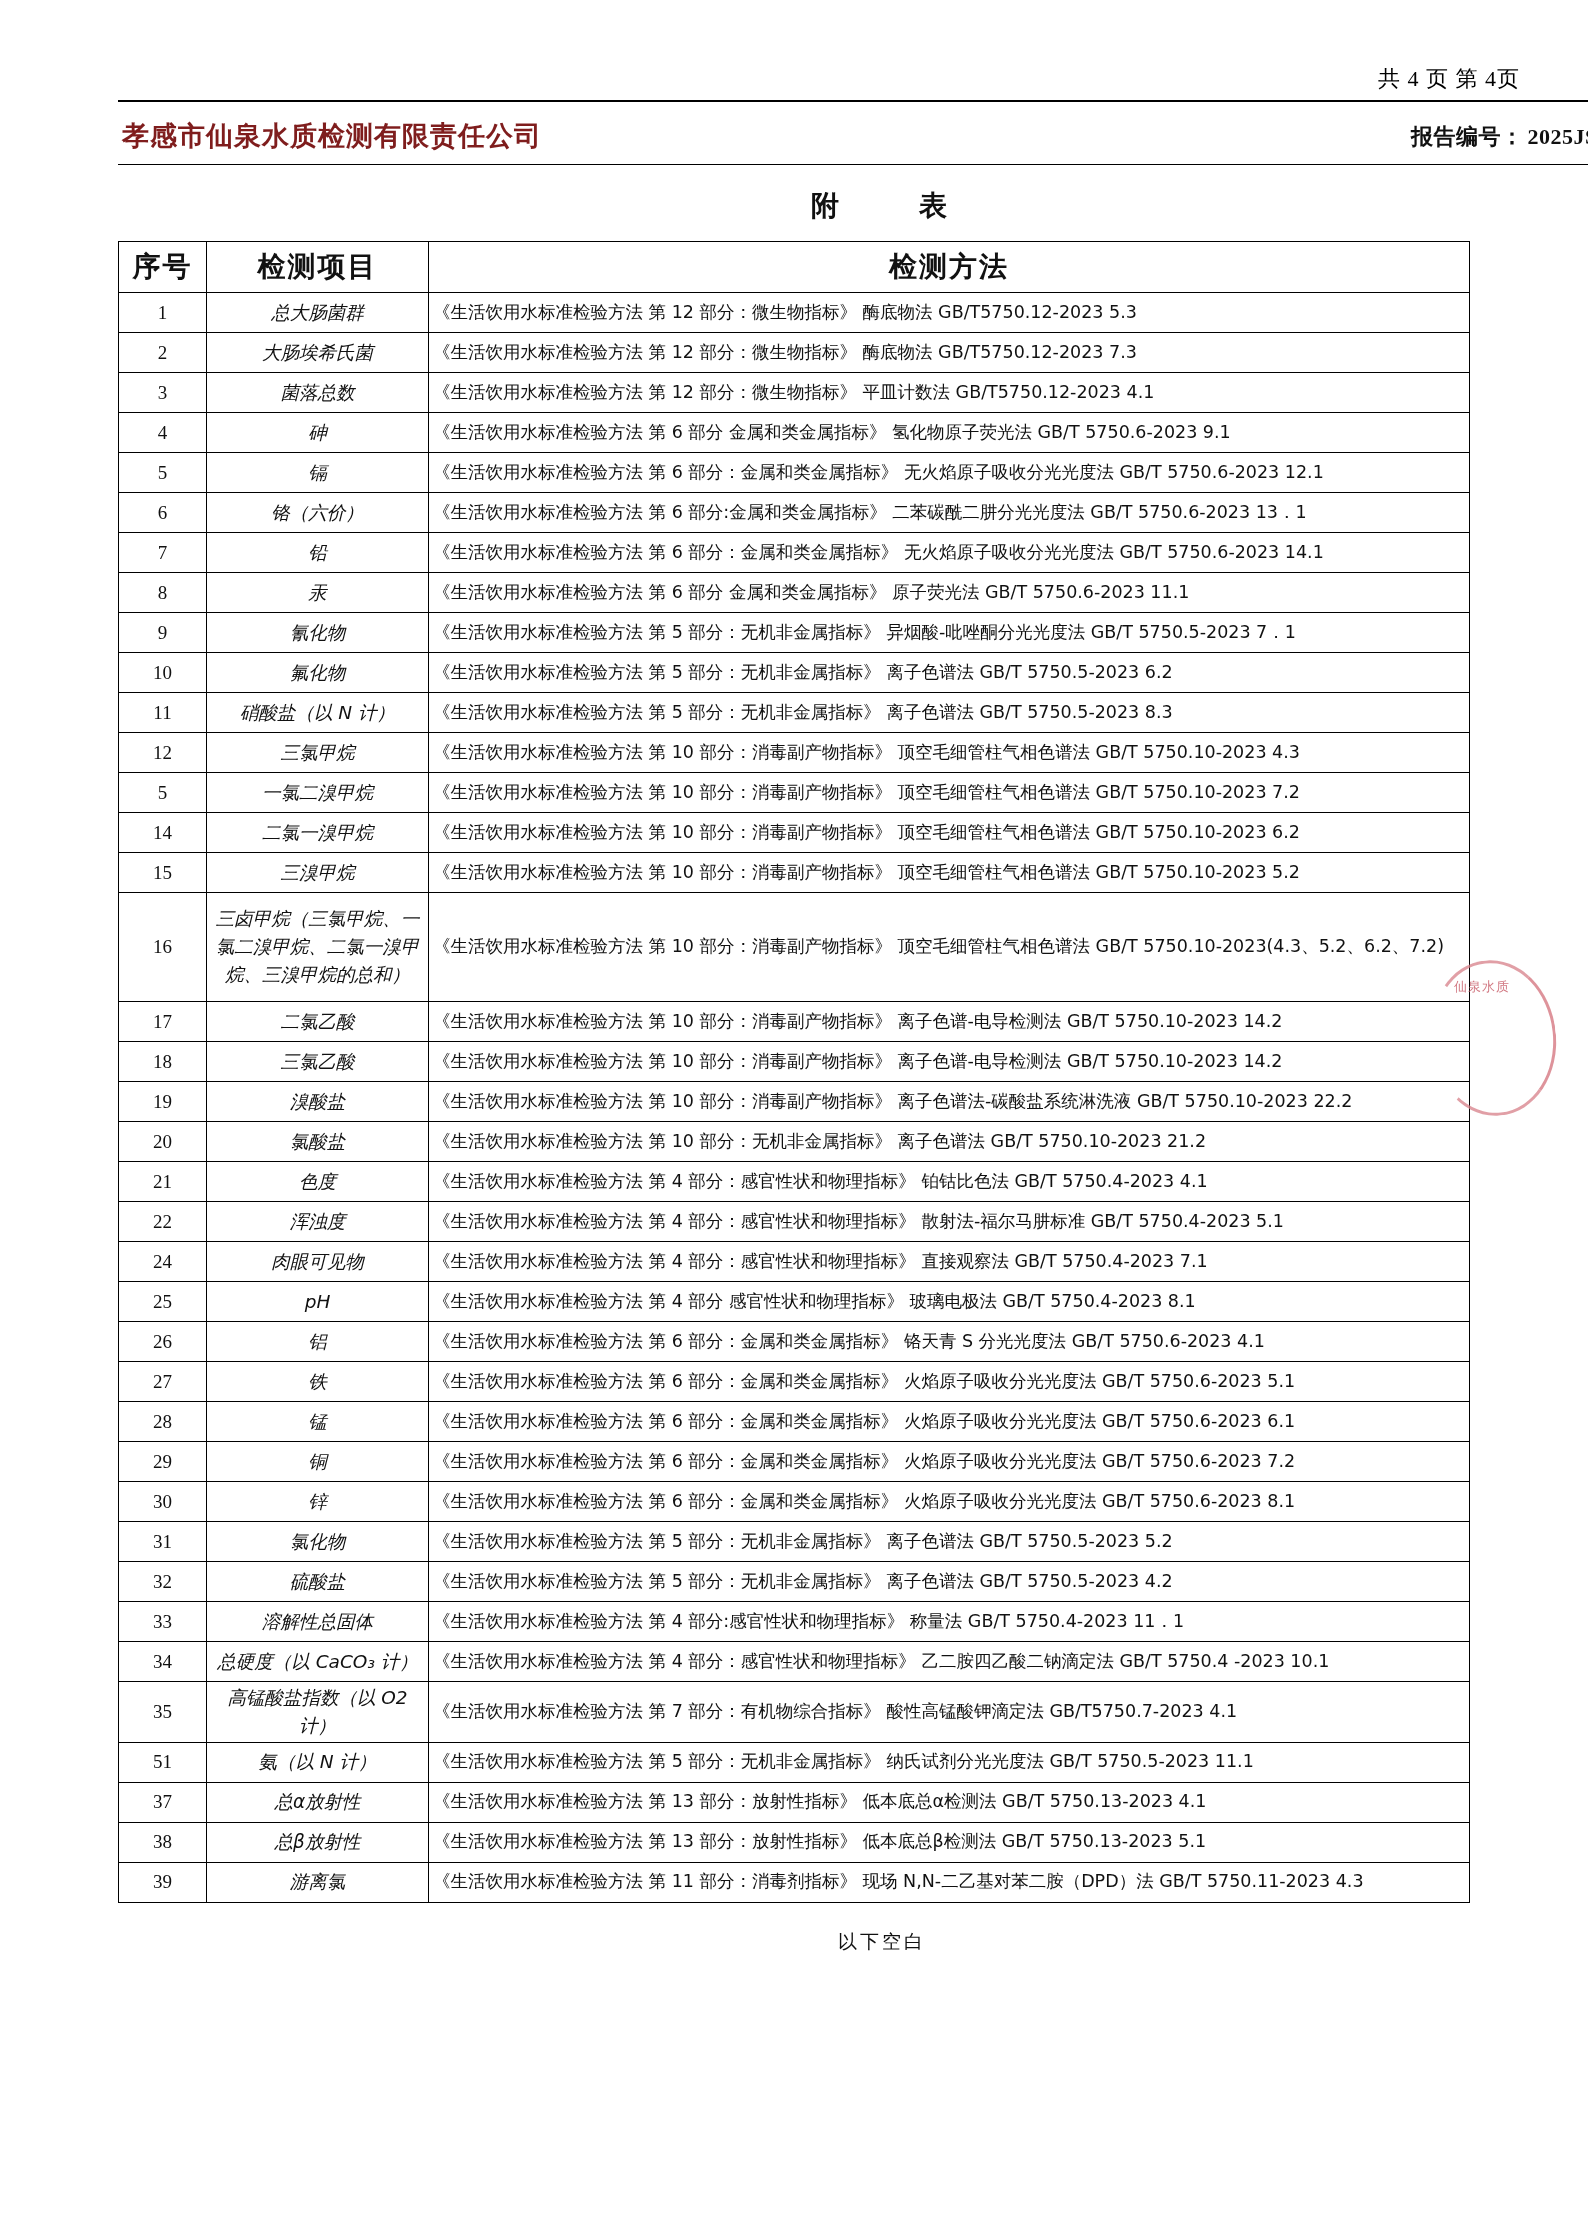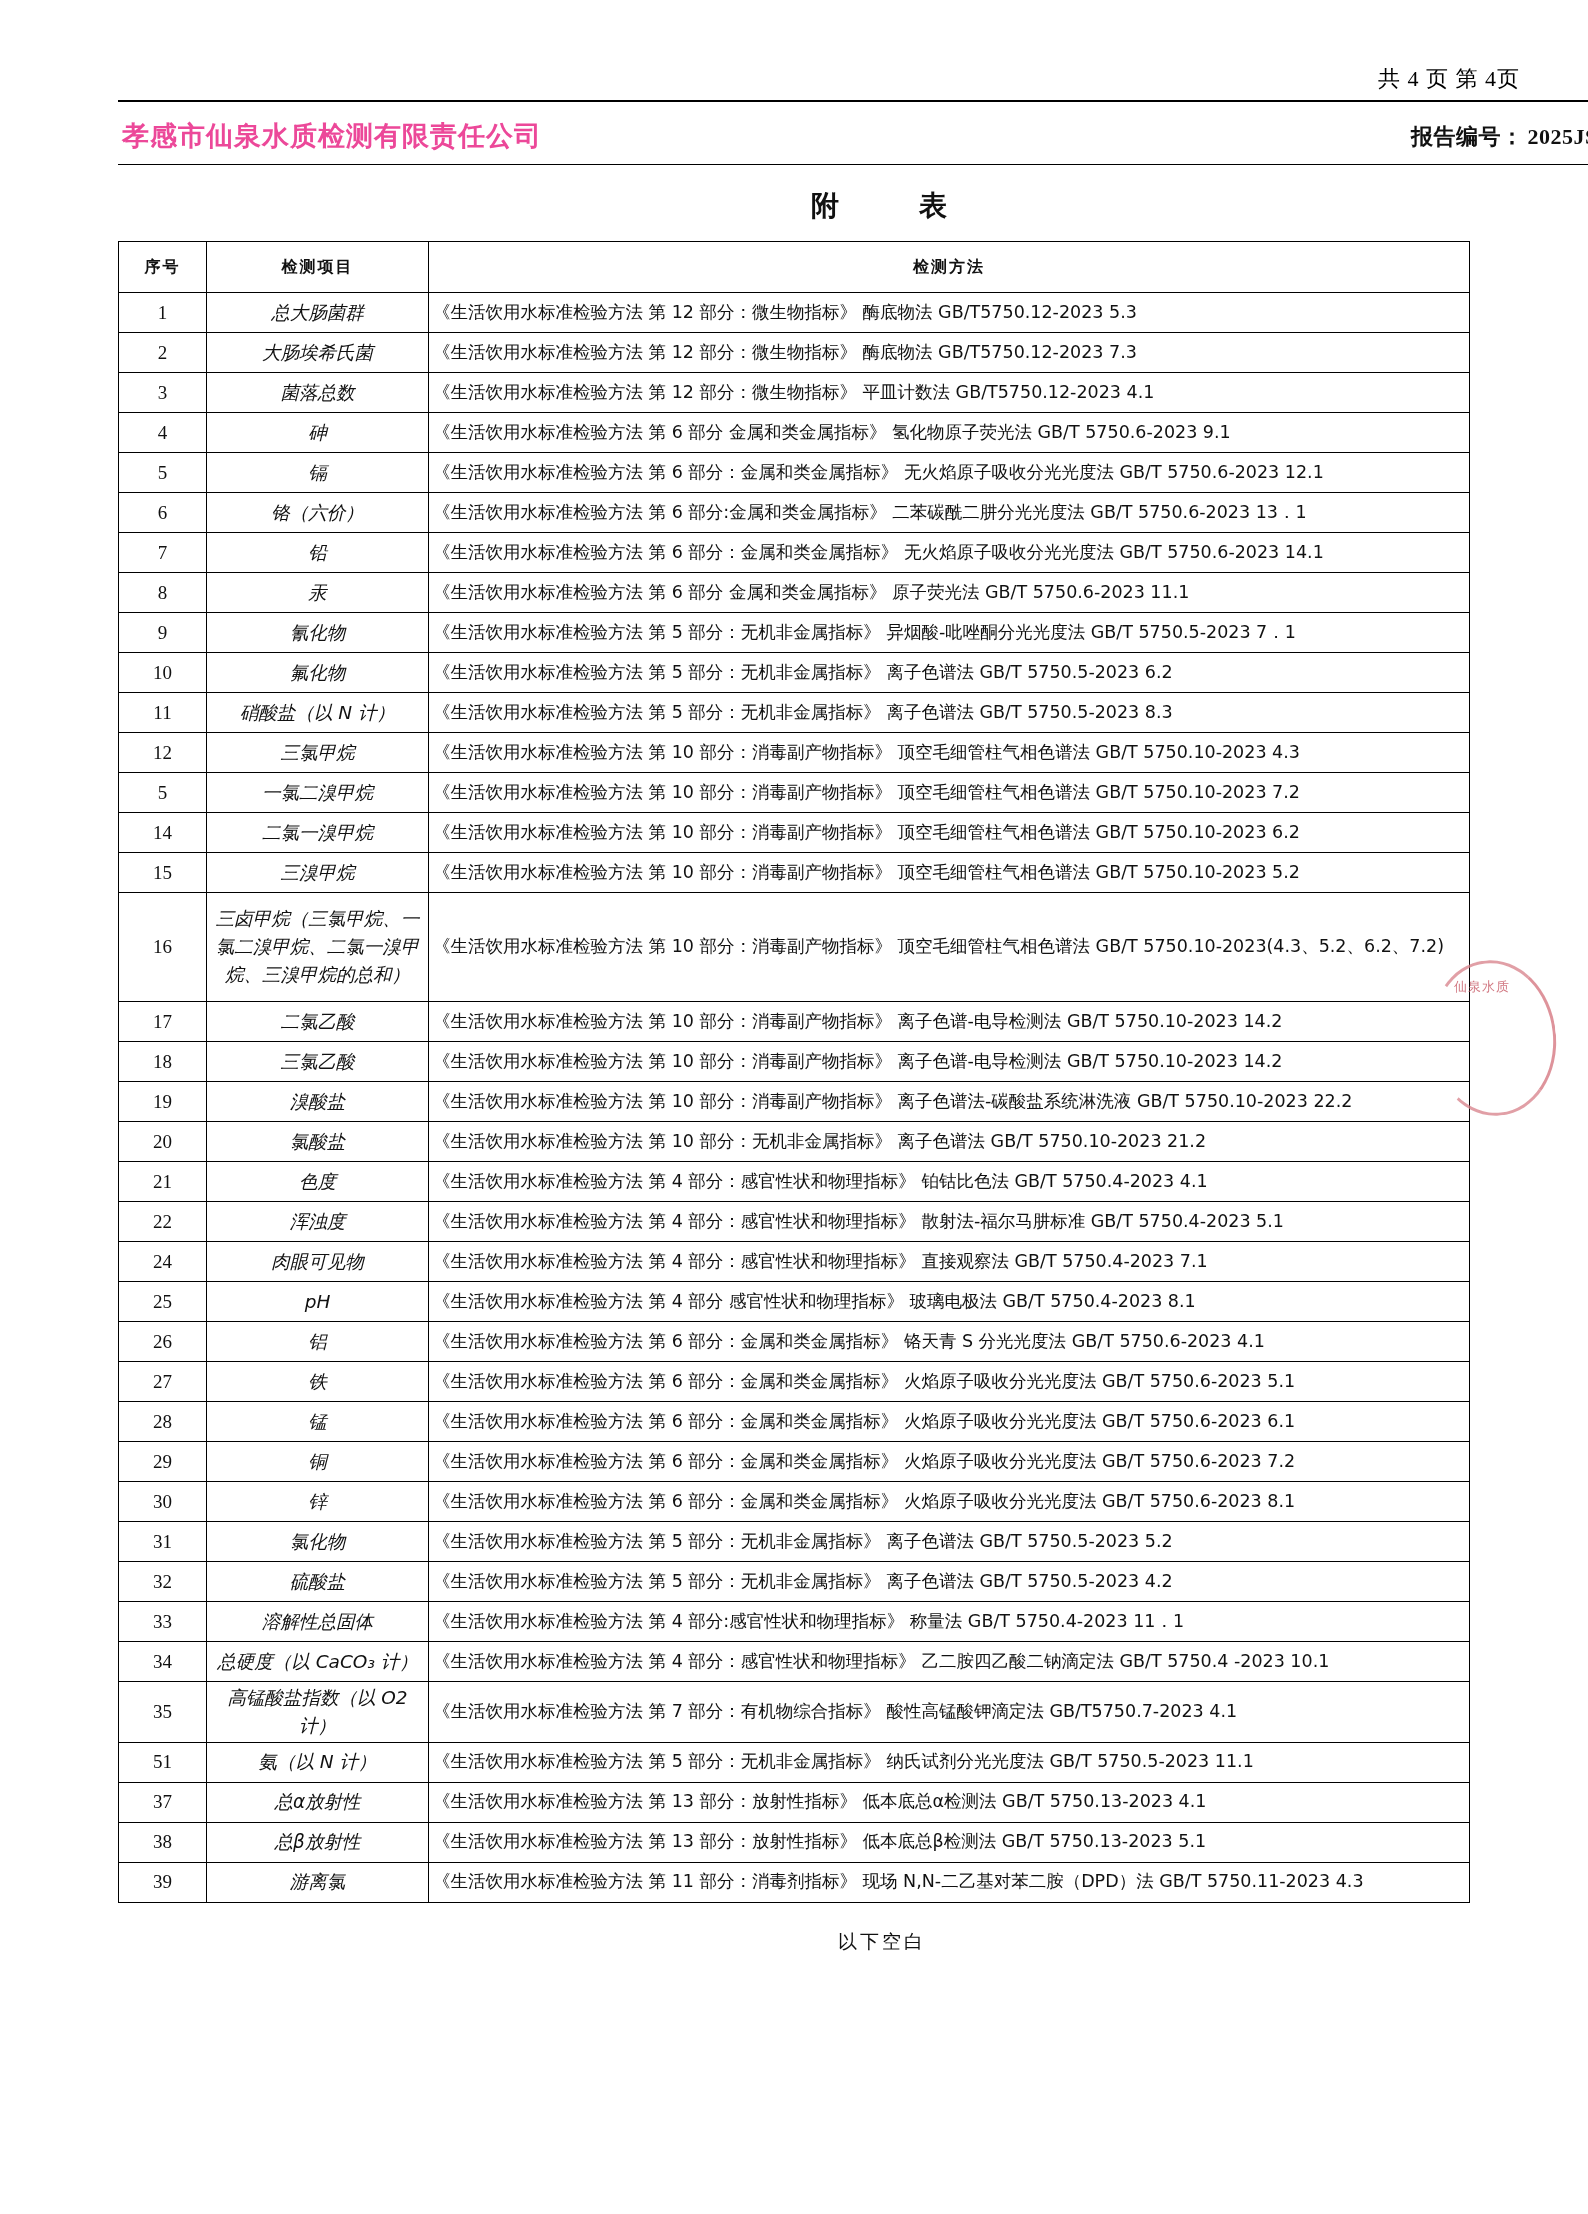--- a/index.html
+++ b/index.html
@@ -40,21 +40,21 @@
     border-top: 2px solid #000;
     padding-top: 16px;
     padding-left: 4px;
     padding-right: 6px;
   }
   .company {
     font-family: "DejaVu Sans", sans-serif;
     font-weight: bold;
     font-size: 27px;
     letter-spacing: 1px;
-    color: #ec4899;
+    color: #7f1d1d;
   }
   .report-no {
     font-family: "DejaVu Sans", sans-serif;
     font-size: 22px;
     letter-spacing: 0.5px;
     white-space: nowrap;
     padding-bottom: 2px;
   }
   .report-no .label { font-weight: bold; }
   .report-no .value { font-weight: bold; font-family: "Liberation Serif", serif; margin-left: 4px;}
@@ -78,21 +78,21 @@
     table-layout: fixed;
   }
   table.main th, table.main td {
     border: 1px solid #000;
     padding: 2px 4px;
     vertical-align: middle;
   }
   table.main th {
     font-family: "DejaVu Sans", sans-serif;
     font-weight: bold;
-    font-size: 16px;
+    font-size: 28px;
     height: 46px;
     letter-spacing: 2px;
   }
   col.c-no { width: 88px; }
   col.c-item { width: 222px; }
   col.c-method { width: auto; }
   td.no {
     text-align: center;
     font-size: 19px;
     font-family: "Liberation Serif", serif;

